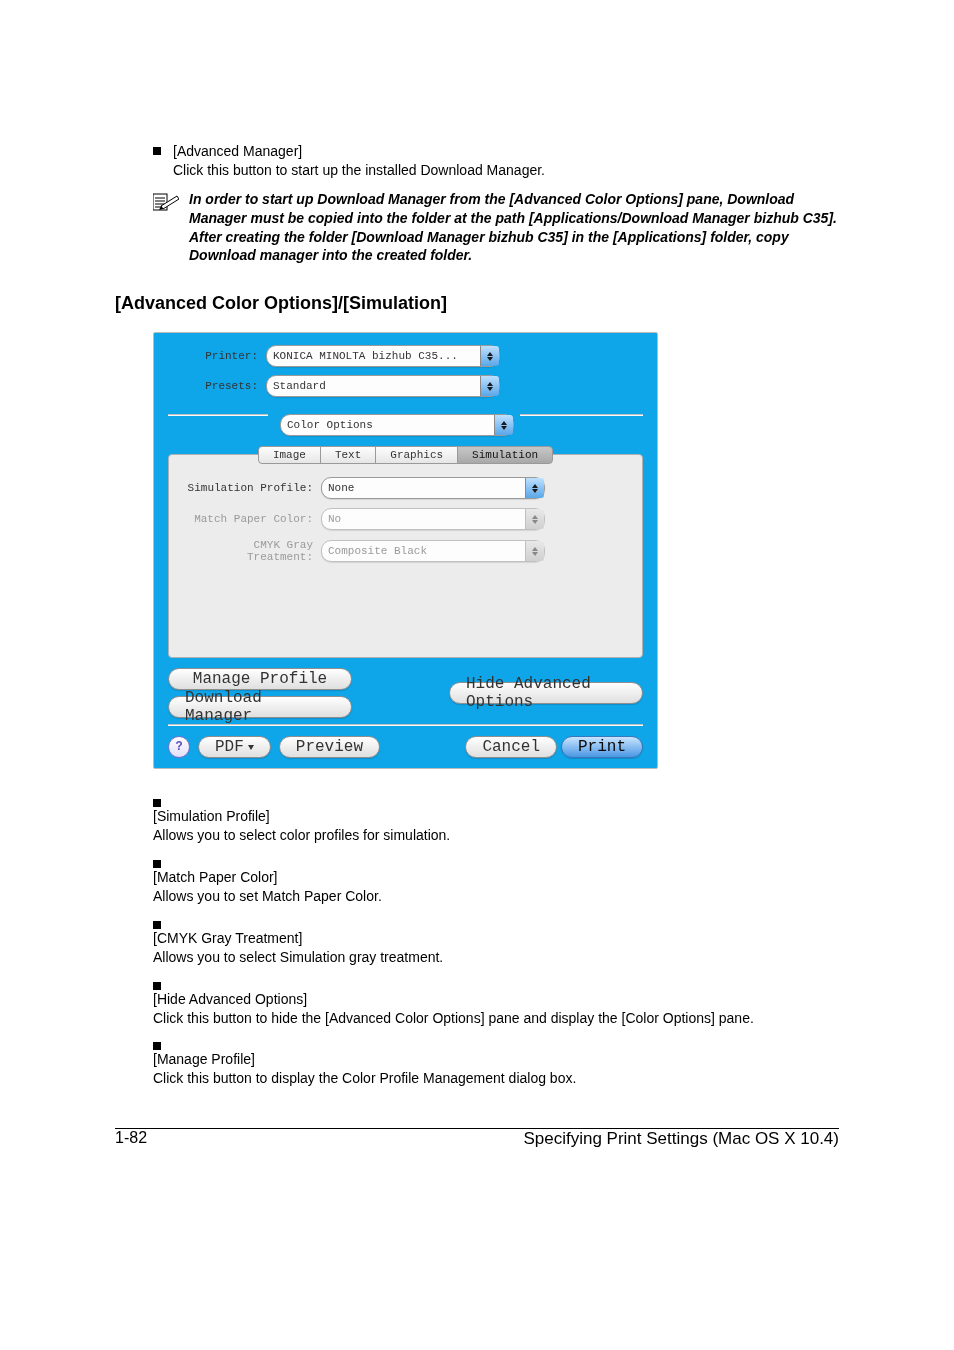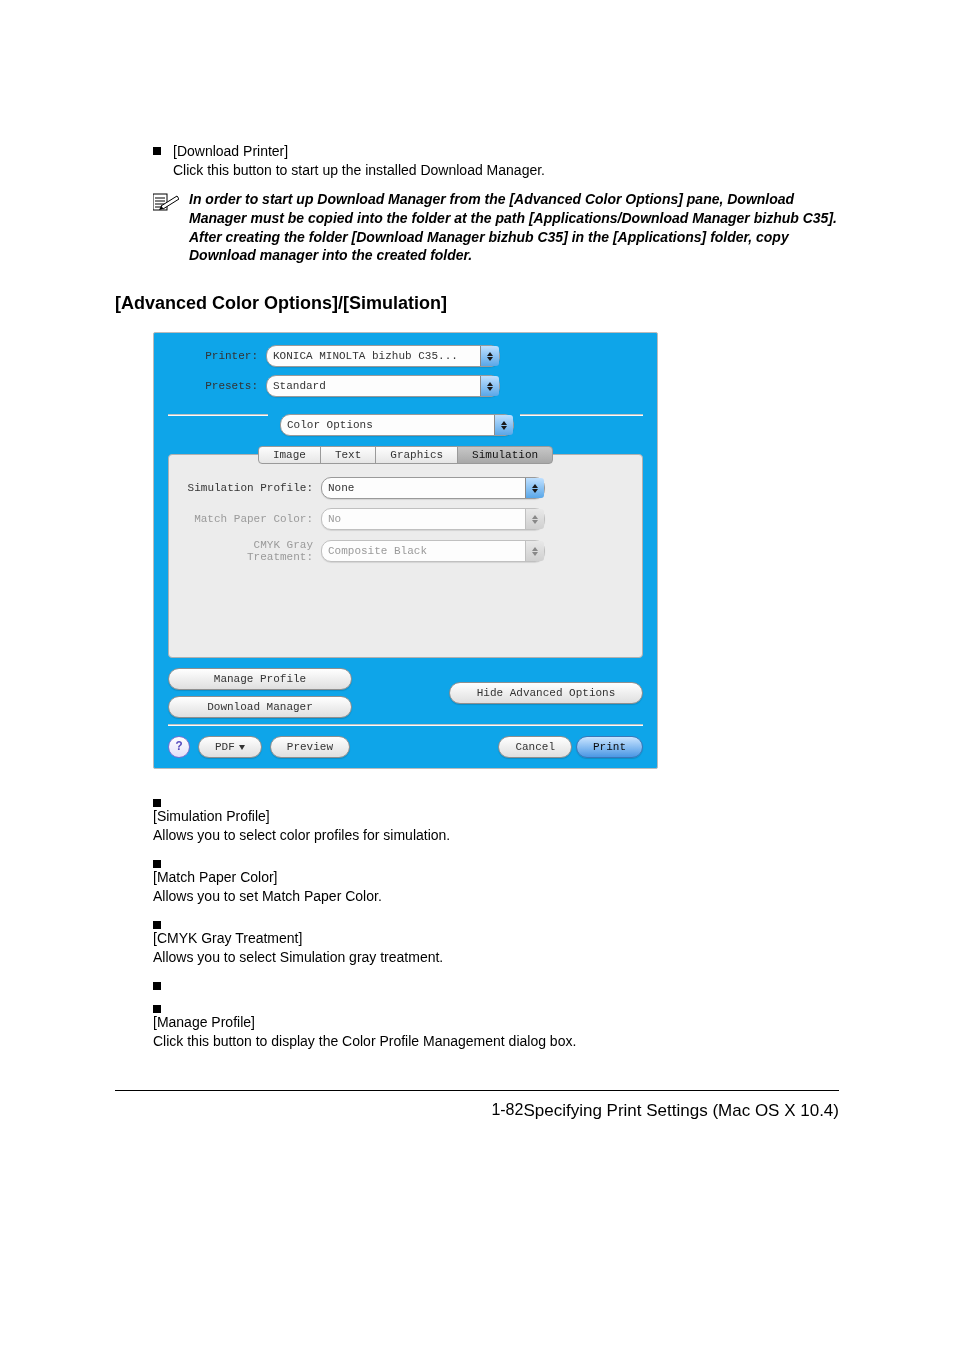--- a/index.html
+++ b/index.html
@@ -185,21 +185,21 @@
   }
   .mac-btn {
     display: inline-flex;
     align-items: center;
     justify-content: center;
     height: 20px;
     padding: 0 16px;
     border: 1px solid #8f8f8f;
     border-radius: 11px;
     background: linear-gradient(#ffffff, #dfdfdf);
-    font-size: 11px;
+    font-size: 16px;
     box-shadow: 0 1px 1px rgba(0,0,0,0.15);
   }
   .mac-btn-blue {
     background: linear-gradient(#c9e4ff, #4a97e4);
     border-color: #3a77b8;
     color: #0a0a0a;
   }
   .bottom-btns {
     display: flex;
     gap: 10px;
@@ -234,37 +234,36 @@
     width: 0; height: 0;
     border-left: 3px solid transparent;
     border-right: 3px solid transparent;
     border-top: 5px solid #333;
     margin-left: 4px;
     vertical-align: middle;
   }
   .footer {
     border-top: 1px solid #000;
     margin-top: 40px;
-    padding-top: 10px;
-    display: flex;
-    justify-content: flex-end;
+    display: flex;
+    justify-content: space-between;
     font-size: 17px;
   }
   .footer .pg { font-size: 16px; }
   .below-list .bullet-item { margin-bottom: 10px; margin-top: 10px; flex-direction: column; }
 </style>
 </head>
 <body>
 
 <div class="page">
 
   <div class="bullet-item">
     <div class="bullet-sq"></div>
     <div class="bullet-body">
-      <div>[Download Printer]</div>
+      <div>[Advanced Manager]</div>
       <div>Click this button to start up the installed Download Manager.</div>
     </div>
   </div>
 
   <div class="note-row">
     <div class="note-icon">
       <svg width="26" height="20" viewBox="0 0 26 20">
         <rect x="0" y="2" width="14" height="16" fill="none" stroke="#000" stroke-width="1"></rect>
         <line x1="2" y1="6" x2="12" y2="6" stroke="#000" stroke-width="1"></line>
         <line x1="2" y1="9" x2="12" y2="9" stroke="#000" stroke-width="1"></line>
@@ -412,20 +411,24 @@
     <div class="bullet-item">
       <div class="bullet-sq"></div>
       <div class="bullet-body">
         <div>[CMYK Gray Treatment]</div>
         <div>Allows you to select Simulation gray treatment.</div>
       </div>
     </div>
 
     <div class="bullet-item">
       <div class="bullet-sq"></div>
+      <div class="bullet-body">
+        <div>[Hide Advanced Options]</div>
+        <div>Click this button to hide the [Advanced Color Options] pane and display the [Color Options] pane.</div>
+      </div>
     </div>
 
     <div class="bullet-item">
       <div class="bullet-sq"></div>
       <div class="bullet-body">
         <div>[Manage Profile]</div>
         <div>Click this button to display the Color Profile Management dialog box.</div>
       </div>
     </div>
 

